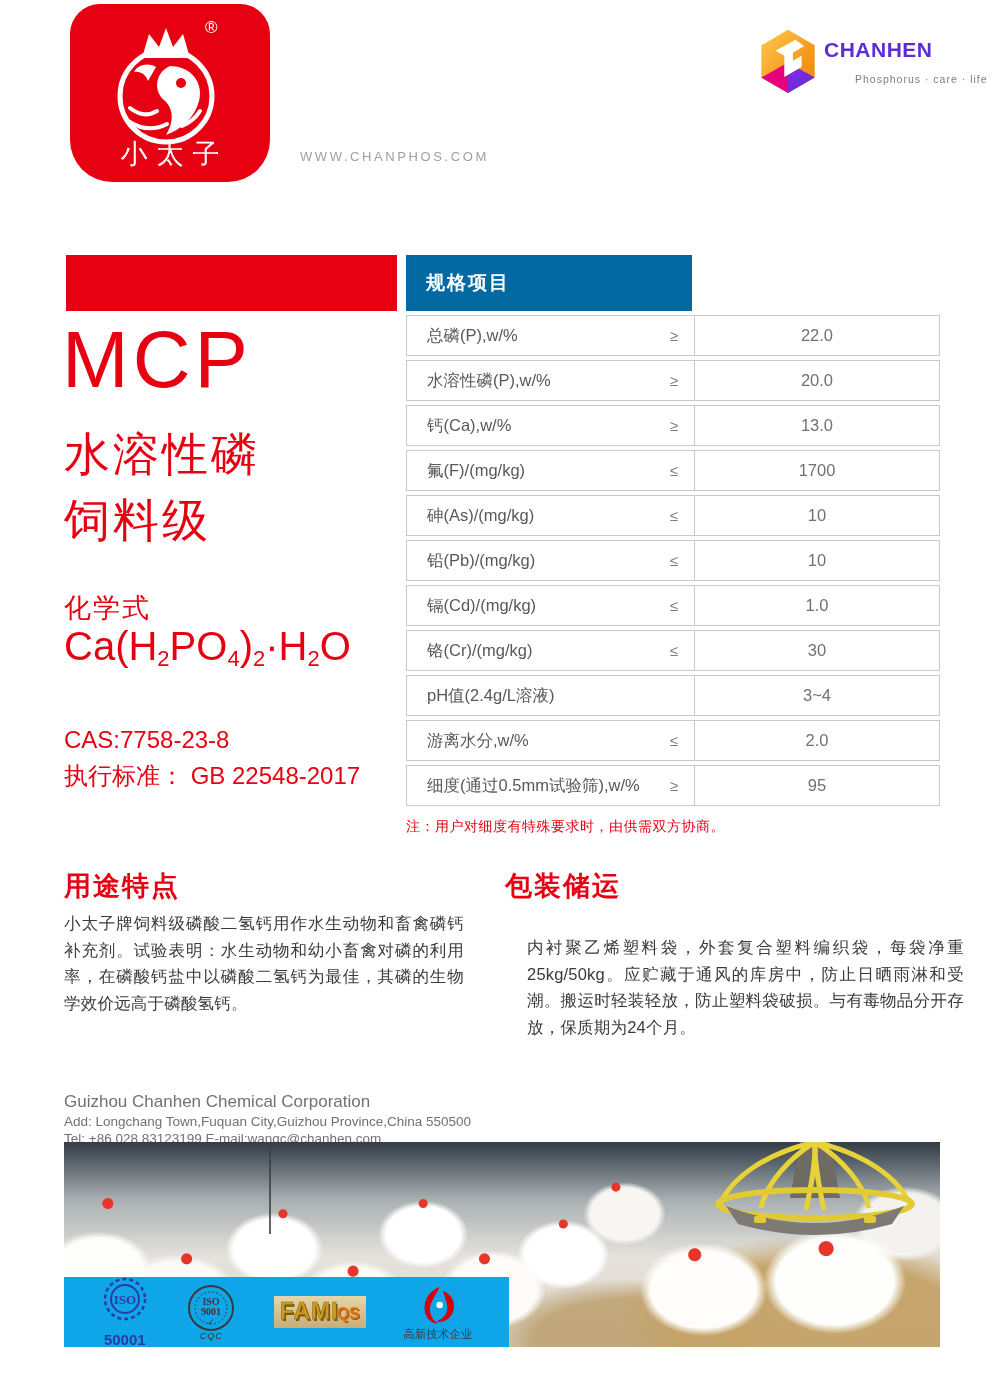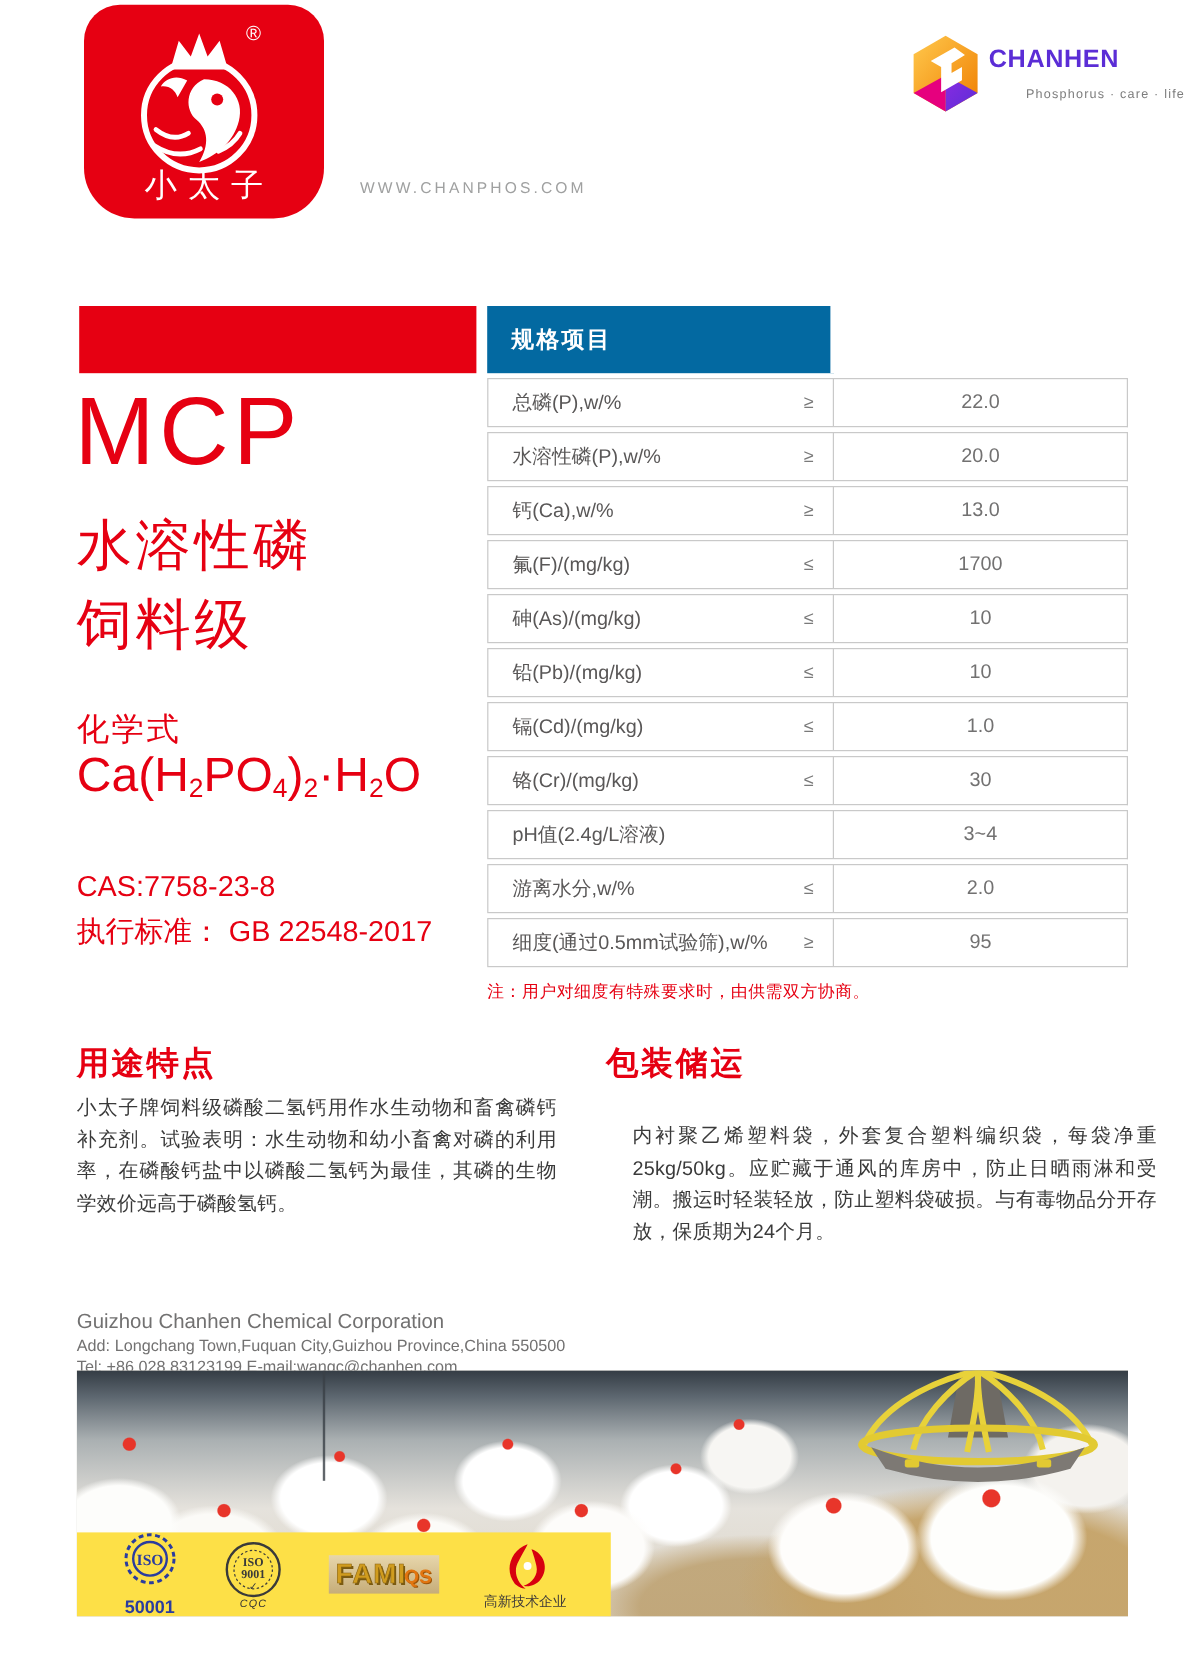--- a/index.html
+++ b/index.html
@@ -84,21 +84,21 @@
       radial-gradient(ellipse 62px 46px at 57% 55%,#ffffff 0 62%,rgba(255,255,255,0) 75%),
       radial-gradient(ellipse 55px 42px at 64% 35%,#f7f6f3 0 62%,rgba(247,246,243,0) 75%),
       radial-gradient(ellipse 85px 62px at 73% 72%,#fefdfb 0 62%,rgba(254,253,251,0) 75%),
       radial-gradient(ellipse 95px 70px at 88% 68%,#fefefc 0 62%,rgba(254,254,252,0) 75%),
       radial-gradient(ellipse 70px 50px at 96% 40%,#f4f2ee 0 62%,rgba(244,242,238,0) 75%),
       radial-gradient(ellipse 260px 110px at 86% 88%,rgba(197,163,104,.95) 0 55%,rgba(197,163,104,0) 78%),
       radial-gradient(ellipse 200px 80px at 65% 96%,rgba(186,156,104,.8) 0 50%,rgba(186,156,104,0) 75%),
       linear-gradient(180deg,#343c44 0,#5d6770 22px,#aab0b2 58px,#e5e2dc 115px,#ddd5c6 205px);}
   .wire{left:205px;top:0;width:2px;height:92px;background:#3a4046;opacity:.8;}
   .feeder{left:640px;top:0;}
-  .logo-strip{left:0;bottom:0;width:445px;height:70px;background:#fde047;
+  .logo-strip{left:0;bottom:0;width:445px;height:70px;background:#0ea5e9;
               display:flex;align-items:center;justify-content:space-around;padding:0 18px;box-sizing:border-box;}
   .badge{display:flex;flex-direction:column;align-items:center;}
   .iso-caption{color:#2a3c9f;font-size:15px;font-weight:bold;margin-top:6px;}
   .cqc-caption{color:#333;font-size:9px;letter-spacing:1px;margin-top:-2px;font-style:italic;}
   .fami{background:linear-gradient(180deg,#e7d6ab,#c6ad79);padding:2px 6px 3px 6px;display:flex;align-items:baseline;}
   .fami-word{font-size:23px;font-weight:900;color:#d09c1e;-webkit-text-stroke:.5px #8a6410;
              text-shadow:1.5px 1.5px 0 #7a5a10;letter-spacing:1px;font-style:normal;}
   .fami-qs{font-size:16px;font-weight:900;color:#e2750f;margin-left:-2px;text-shadow:1px 1px 0 #9c5509;}
   .hitech-caption{color:#3e3a39;font-size:11.5px;margin-top:0;}
 </style>

